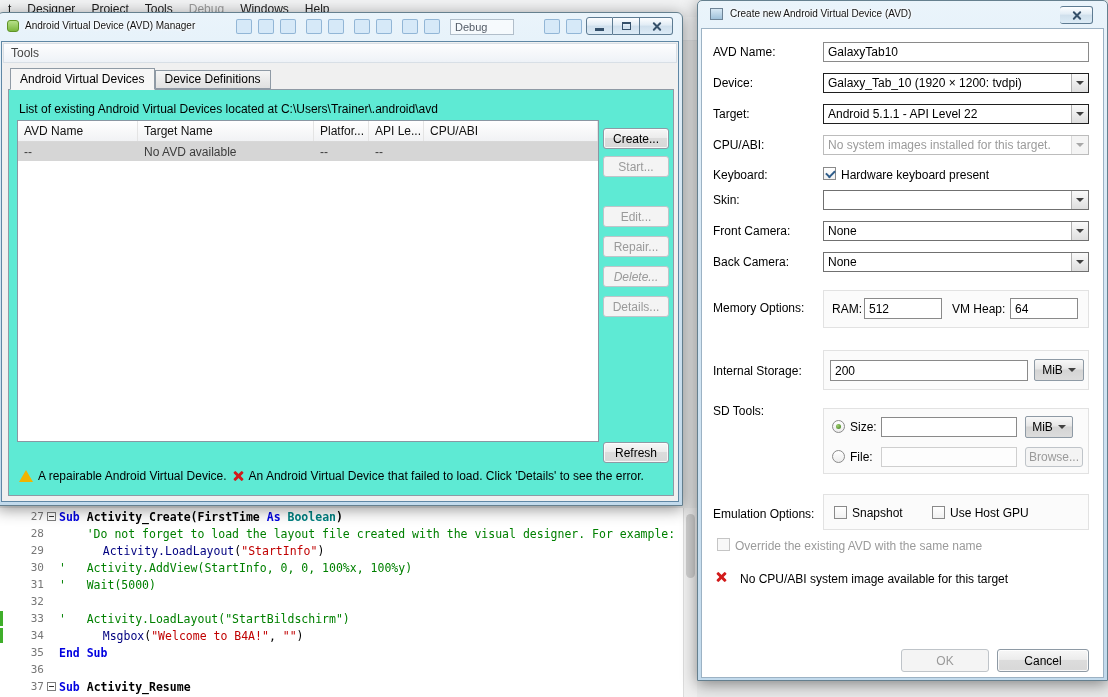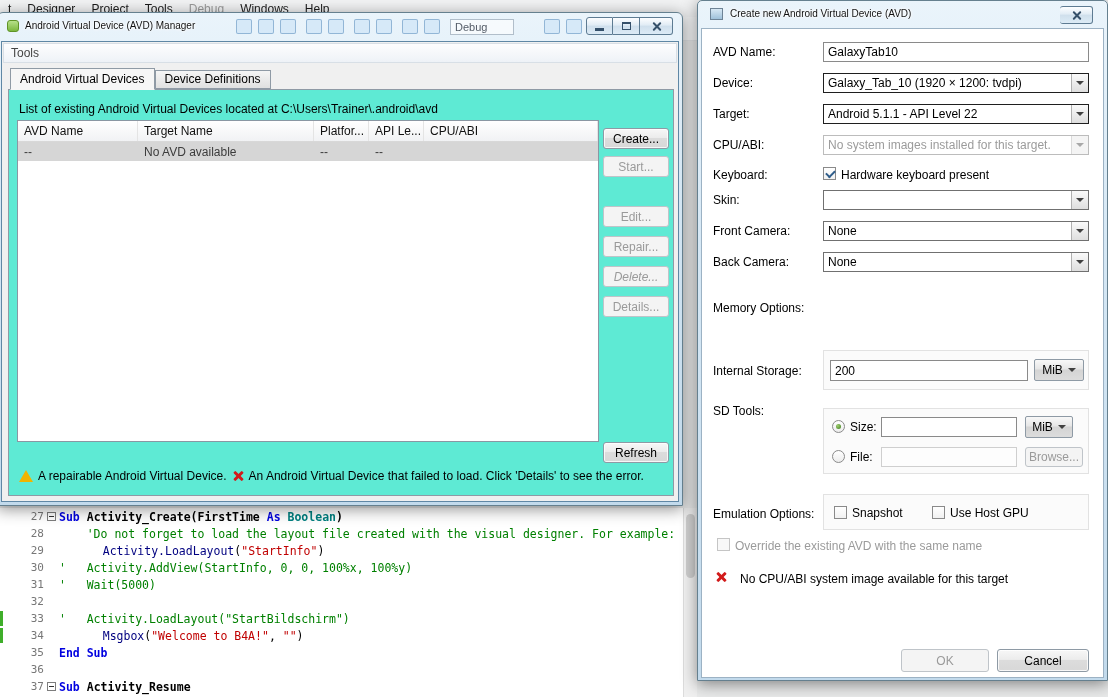--- a/index.html
+++ b/index.html
@@ -348,20 +348,26 @@
 
       <span class="dlg-label" style="top:226px;">Back Camera:</span>
       <div class="combo" style="top:223px;">
         <span class="combo-text">None</span>
         <span class="combo-btn">
             <span class="arr"></span>
           </span>
       </div>
 
       <span class="dlg-label" style="top:272px;">Memory Options:</span>
+      <div class="grp" style="top:261px;height:38px;">
+        <span class="grp-lab" style="left:8px;top:11px;">RAM:</span>
+        <input class="tinp" style="left: 40px; top: 7px; width: 78px; height: 21px; position: absolute;" value="512">
+        <span class="grp-lab" style="left:128px;top:11px;">VM Heap:</span>
+        <input class="tinp" style="left: 186px; top: 7px; width: 68px; height: 21px; position: absolute;" value="64">
+      </div>
 
       <span class="dlg-label" style="top:335px;">Internal Storage:</span>
       <div class="grp" style="top:321px;height:40px;">
         <input class="tinp" style="left: 6px; top: 9px; width: 198px; height: 21px; position: absolute;" value="200">
         <div class="unit-combo" style="left:210px;top:8px;width:50px;">
           <span>MiB</span>
           <span class="arr"></span>
         </div>
       </div>
 

